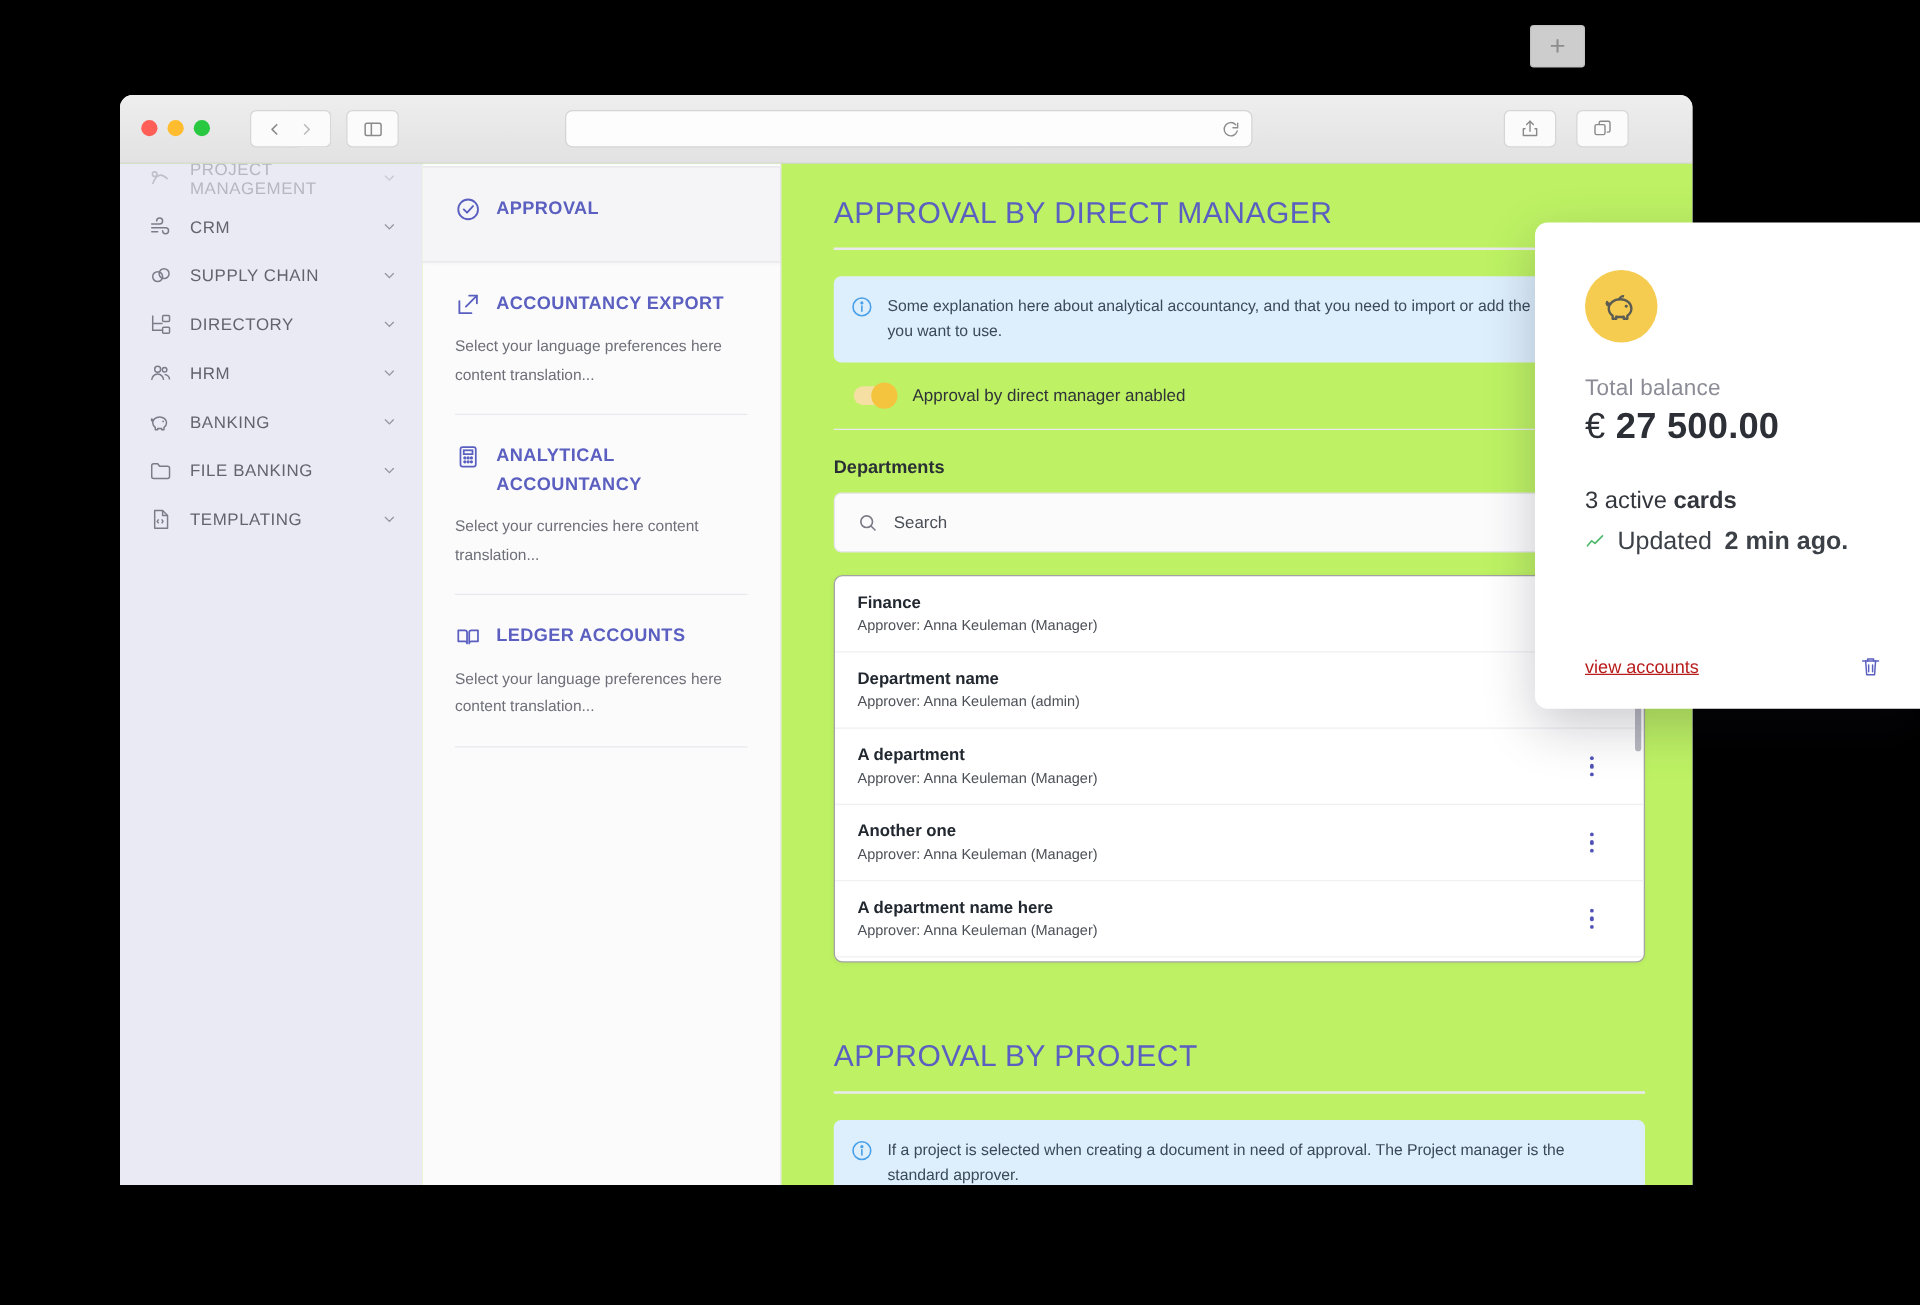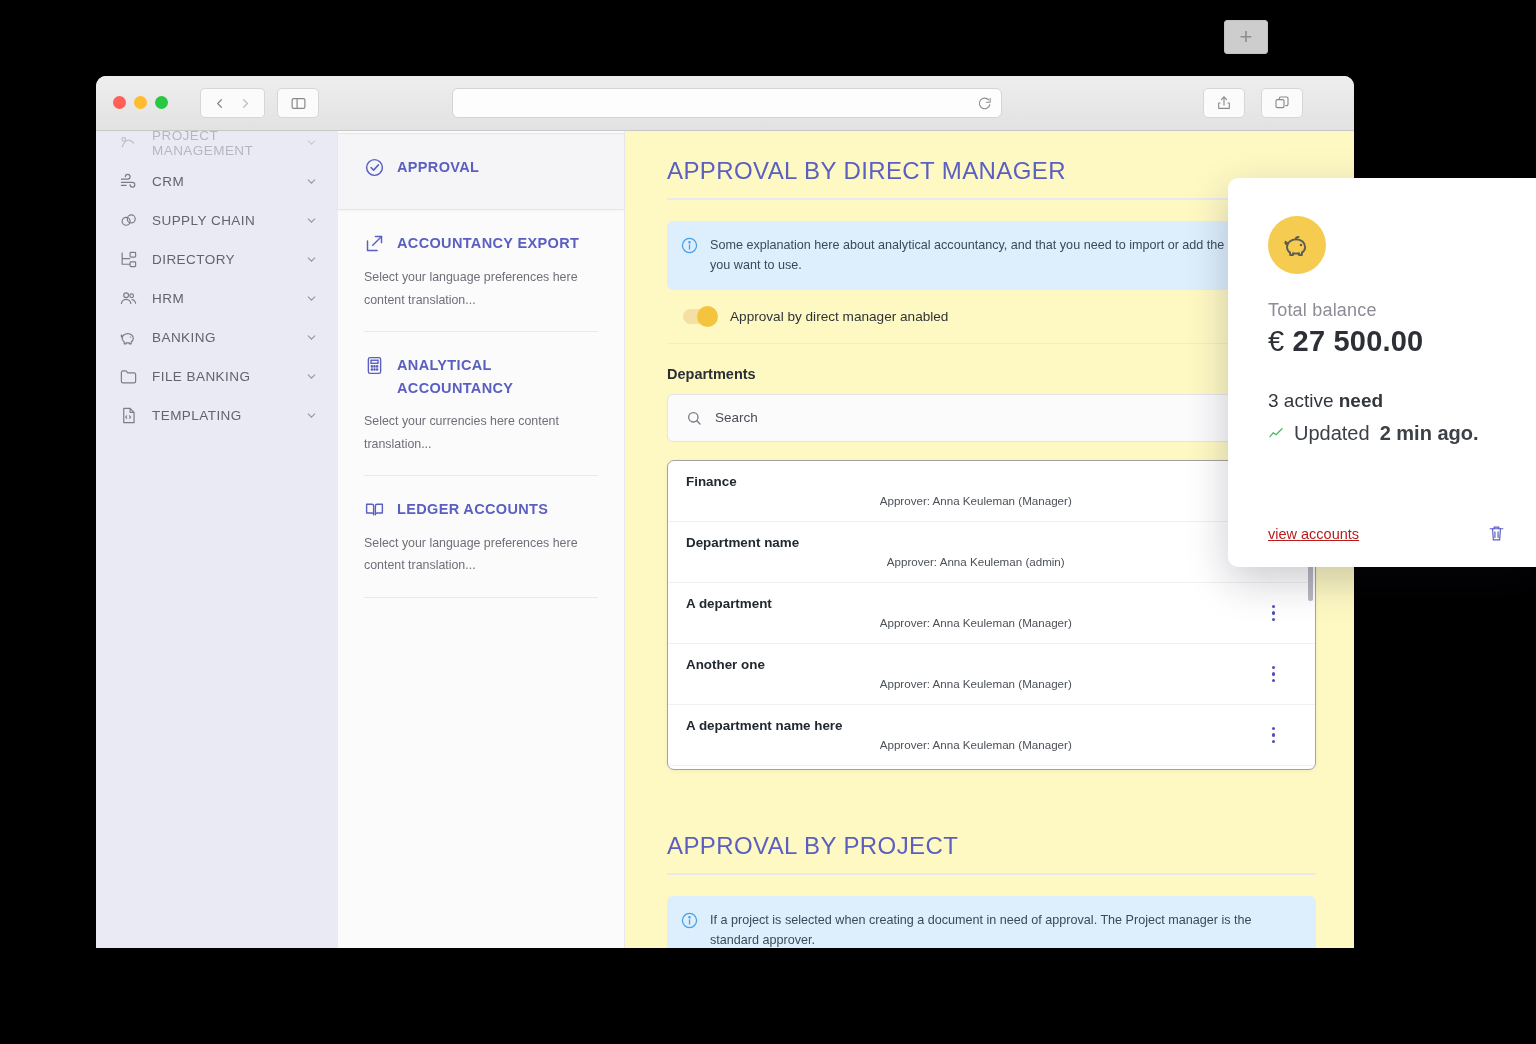--- a/index.html
+++ b/index.html
@@ -64,21 +64,21 @@
     position:absolute; left:1224px; top:20px;
     width:44px; height:34px;
     background:#cdcdcd;
     border:1px solid #c2c2c2;
     display:flex; align-items:center; justify-content:center;
     color:#8d8d8d; font-size:22px; font-weight:300;
     border-radius:3px;
   }
 
   
-  #page { position:relative; height:817px; background:#fef9c3; display:flex; }
+  #page { position:relative; height:817px; background:#bef264; display:flex; }
 
   
   #left-sidebar {
     width:242px; flex:0 0 242px;
     background:#eaeaf5;
     padding-top:4px;
     overflow:hidden;
   }
   .nav-item {
     display:flex; align-items:center;
@@ -197,21 +197,21 @@
   }
   .dept-row {
     display:flex; align-items:center;
     padding:13px 34px 13px 18px;
     border-bottom:1px solid #f0f0f3;
     height:61px;
   }
   .dept-row:last-child { border-bottom:1px solid #f0f0f3; }
   .dept-texts { flex:1; }
   .dept-name { font-size:13.4px; font-weight:700; color:#222830; margin-bottom:5px; }
-  .dept-approver { font-size:11.6px; color:#4c5158;text-align:center; }
+  .dept-approver { font-size:11.6px; color:#4c5158; }
   .kebab { display:flex; flex-direction:column; gap:3px; padding:5px 6px; }
   .kebab span { width:3.5px; height:3.5px; border-radius:50%; background:#4f52b7; display:block; }
 
   #dept-scroll-track {
     position:absolute; right:2px; top:2px; bottom:2px; width:6px;
   }
   #dept-scroll-thumb {
     position:absolute; right:0; top:0;
     width:5px; height:138px; border-radius:3px;
     background:#b8b8c0;
@@ -633,21 +633,21 @@
   </div>
 
   <div class="bal-label">Total balance</div>
   <div class="bal-amount">
     <span>€</span>
     <span class="bold">27 500.00</span>
   </div>
 
   <div class="cards-line">
     <span>3 active</span>
-    <span class="bold">need</span>
+    <span class="bold">cards</span>
   </div>
 
   <div class="updated-line">
     <span class="trend-icon">
       <svg viewBox="0 0 24 24" fill="none" stroke="currentColor" stroke-width="2" stroke-linecap="round" stroke-linejoin="round">
           <polyline points="3 16 8 10 12 13 21 4"></polyline>
         </svg>
     </span>
     <span>Updated</span>
     <span class="bold">2 min ago.</span>

